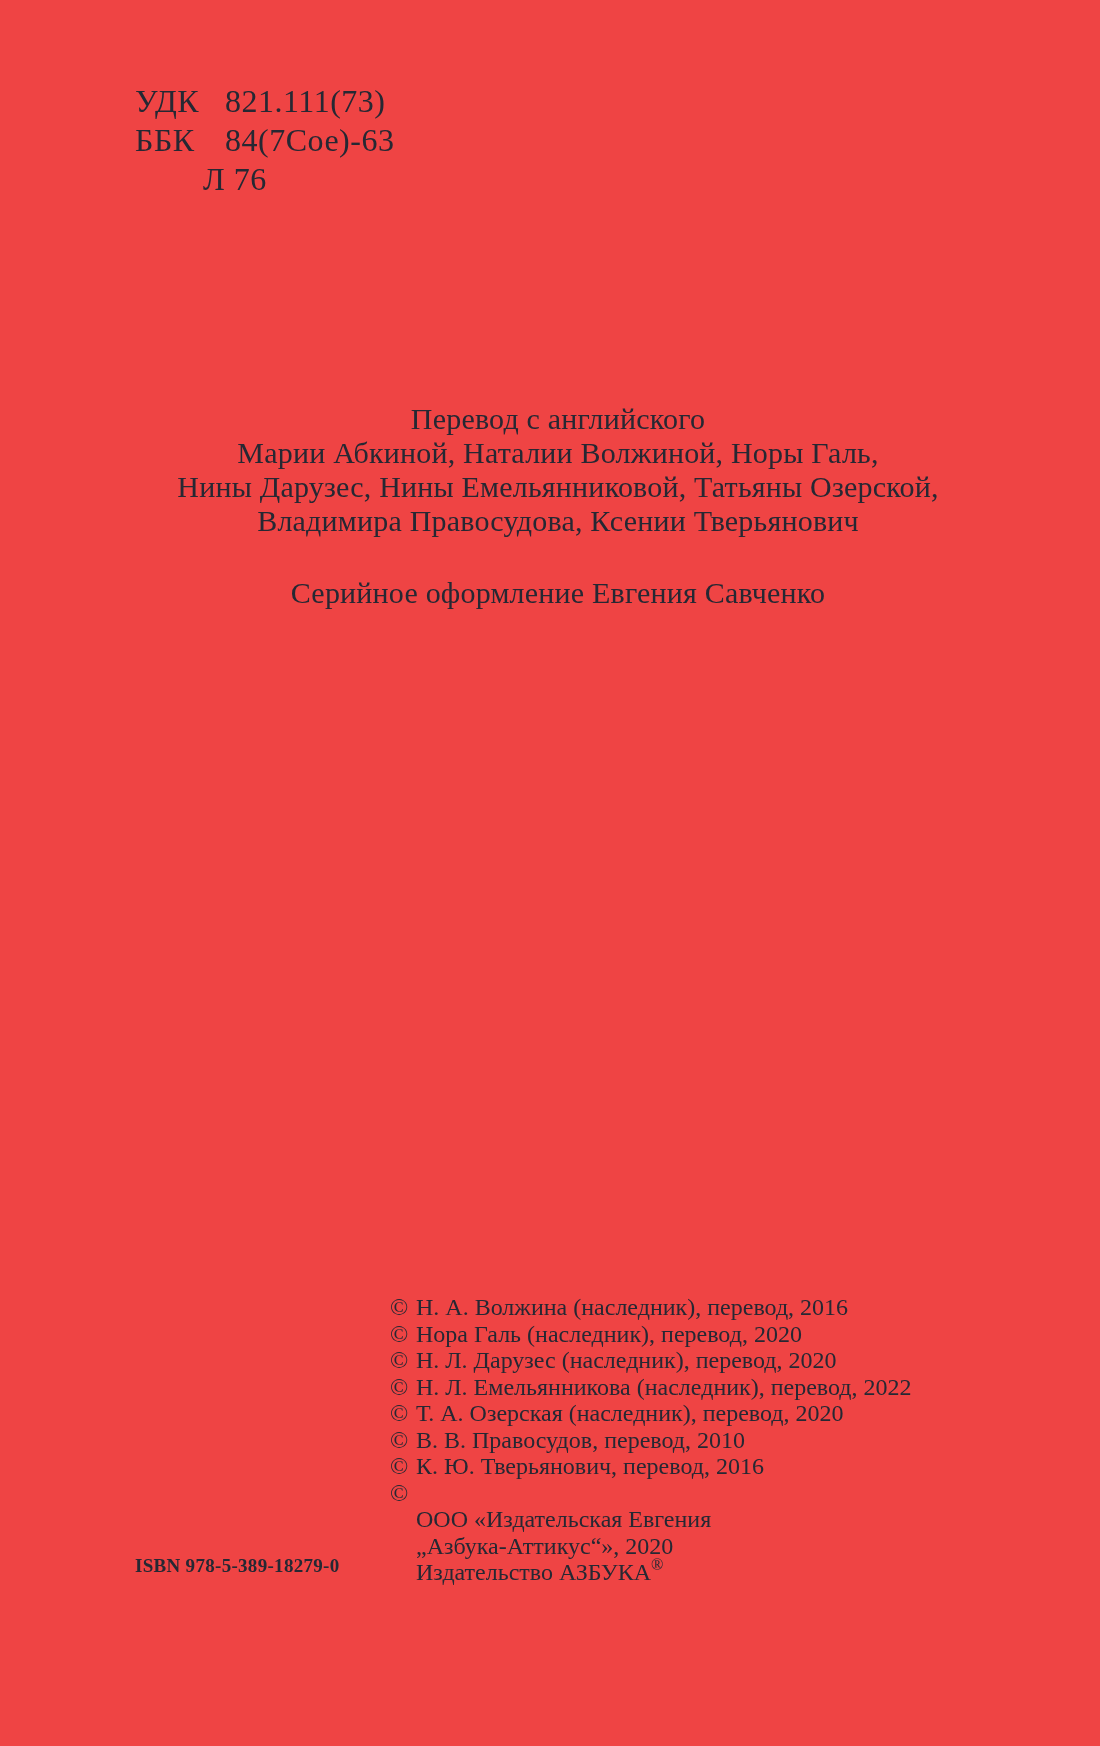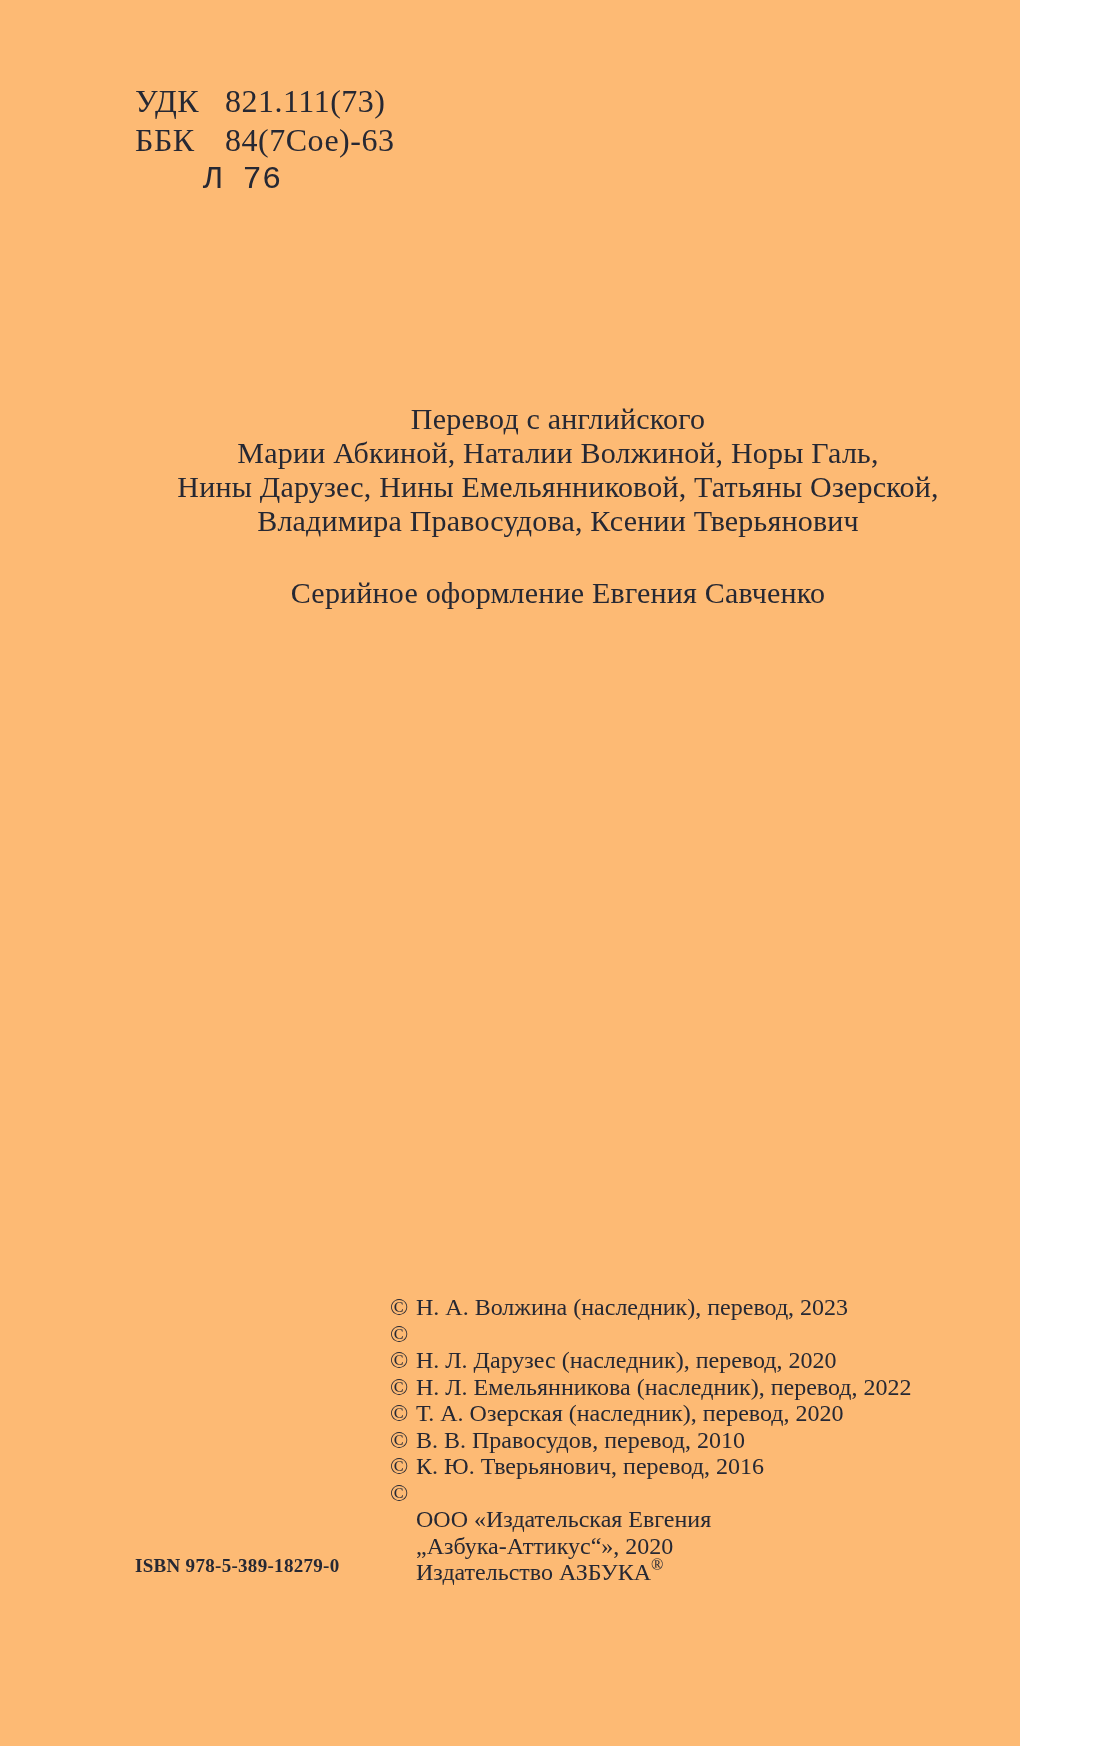--- a/index.html
+++ b/index.html
@@ -2,40 +2,40 @@
 <html><head>
 <meta charset="utf-8">
 <style>
   html, body {
     margin: 0;
     padding: 0;
     background: #ffffff;
   }
   .page {
     position: relative;
-    width: 1020px;
+    width: 1100px;
     height: 1746px;
-    background: #fdba74;
+    background: #ef4444;
     font-family: "Liberation Serif", "DejaVu Serif", serif;
     color: #262833;
     overflow: hidden;
   }
 
   
   .udk-block {
     position: absolute;
     left: 135px;
     top: 82px;
     font-size: 32px;
     line-height: 39px;
     letter-spacing: 0.5px;
   }
   .udk-row { display: flex; }
   .udk-label { width: 90px; flex: none; }
-  .author-sign-row { padding-left: 68px; font-family: Liberation Mono, monospace; }
+  .author-sign-row { padding-left: 68px; }
 
   
   .translators-block {
     position: absolute;
     left: 0;
     top: 402px;
     width: 1116px;
     text-align: center;
     font-size: 30px;
     line-height: 34px;
@@ -103,24 +103,25 @@
     <div>Марии Абкиной, Наталии Волжиной, Норы Галь,</div>
     <div>Нины Дарузес, Нины Емельянниковой, Татьяны Озерской,</div>
     <div>Владимира Правосудова, Ксении Тверьянович</div>
   </div>
 
   <div class="series-line">Серийное оформление Евгения Савченко</div>
 
   <div class="copyright-block">
     <div class="c-row">
       <span class="c-mark">©</span>
-      <span class="c-text">Н. А. Волжина (наследник), перевод, 2023</span>
+      <span class="c-text">Н. А. Волжина (наследник), перевод, 2016</span>
     </div>
     <div class="c-row">
       <span class="c-mark">©</span>
+      <span class="c-text">Нора Галь (наследник), перевод, 2020</span>
     </div>
     <div class="c-row">
       <span class="c-mark">©</span>
       <span class="c-text">Н. Л. Дарузес (наследник), перевод, 2020</span>
     </div>
     <div class="c-row">
       <span class="c-mark">©</span>
       <span class="c-text">Н. Л. Емельянникова (наследник), перевод, 2022</span>
     </div>
     <div class="c-row">

